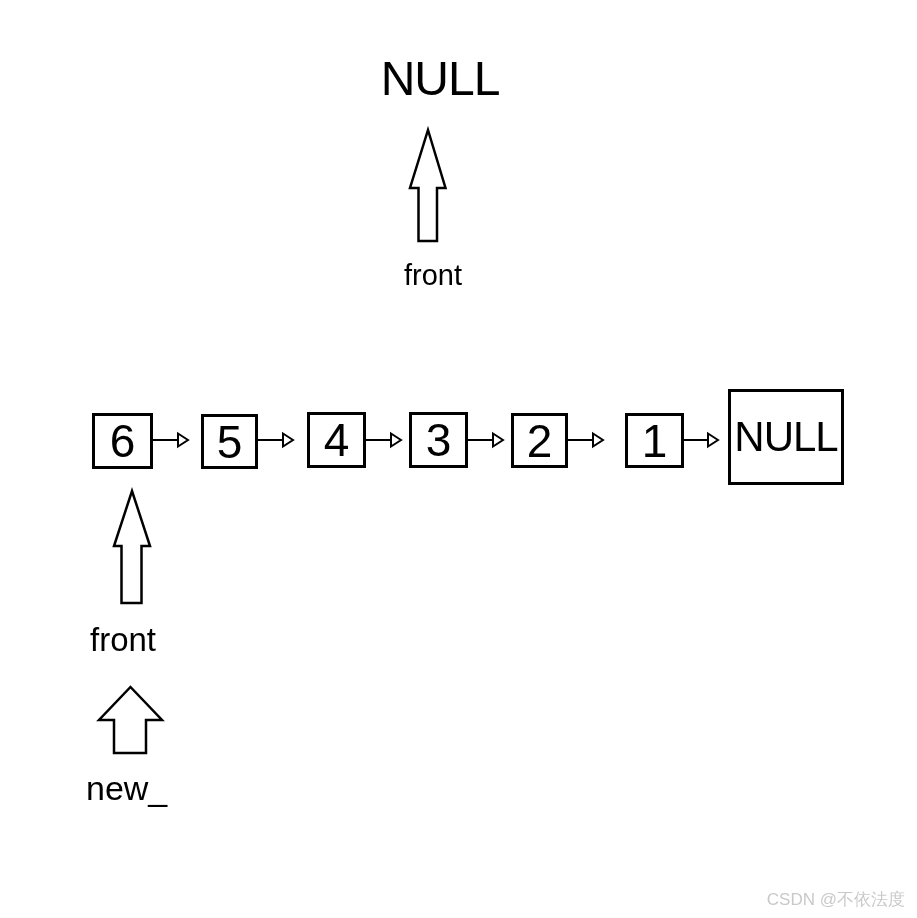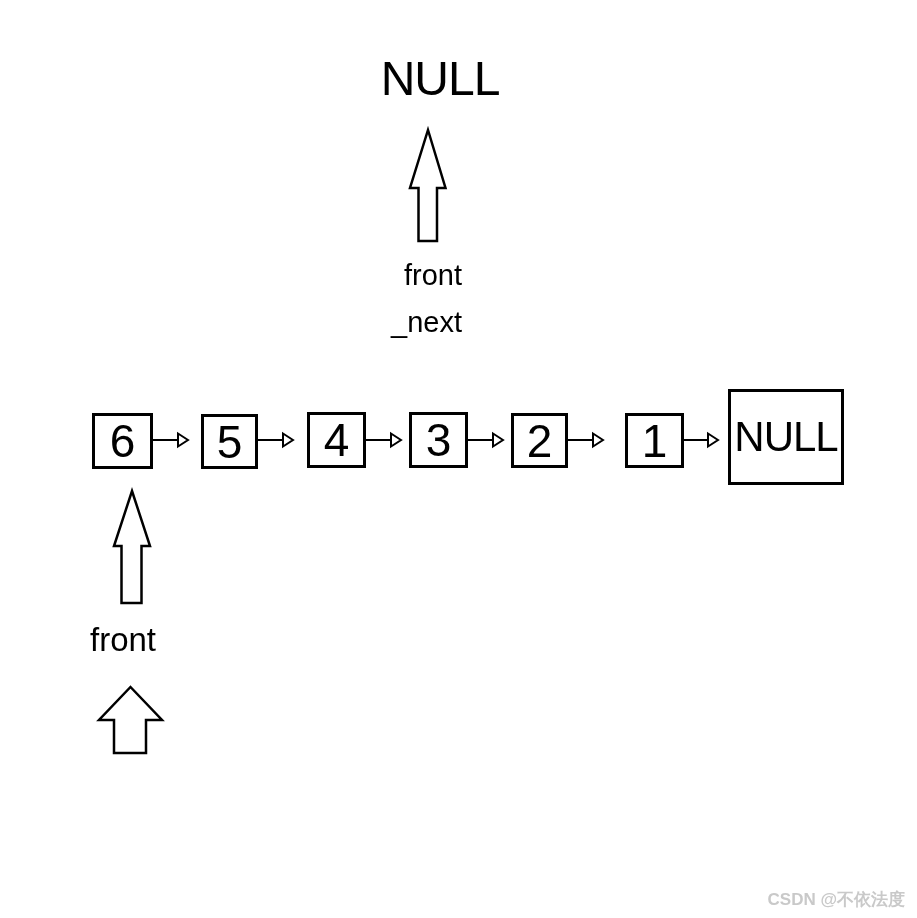--- a/index.html
+++ b/index.html
@@ -62,21 +62,20 @@
   .node-null {
     left: 728px; top: 389px; width: 116px; height: 96px;
     font-size: 42px; letter-spacing: -1px;
   }
 
   
   .watermark {
     right: 12px; top: 888px;
     font-size: 17px;
     color: #c9c9c9;
-    font-weight: bold;
   }
 </style>
 </head>
 <body>
 
 <svg id="shape-layer" viewBox="0 0 917 918" xmlns="http://www.w3.org/2000/svg">
 
   <path d="M 428 130 L 445.5 188 L 437 188 L 437 241 L 418.5 241 L 418.5 188 L 410 188 Z" fill="#ffffff" stroke="#000000" stroke-width="2.5"></path>
 
   <path d="M 132 491 L 150 546 L 141.5 546 L 141.5 603 L 121.5 603 L 121.5 546 L 114 546 Z" fill="#ffffff" stroke="#000000" stroke-width="2.5"></path>
@@ -106,31 +105,31 @@
   <g stroke="#000000" stroke-width="2" fill="#ffffff">
     <line x1="684" y1="440" x2="709" y2="440"></line>
     <polygon points="718,440 708,433.5 708,446.5"></polygon>
   </g>
 </svg>
 
 <div class="abs top-null">NULL</div>
 
 <div class="abs front-next">
   <span>front</span>
-  <span>_next</span>
 </div>
 
 <div>
   <div class="node node-6">6</div>
   <div class="node node-5">5</div>
   <div class="node node-4">4</div>
   <div class="node node-3">3</div>
   <div class="node node-2">2</div>
   <div class="node node-1">1</div>
   <div class="node node-null">NULL</div>
 </div>
 
 <div class="abs front-label">front</div>
 
 <div class="abs new-head">
+  <span>new_</span>
 </div>
 
 <div class="abs watermark">CSDN @不依法度</div>
 
 </body></html>

